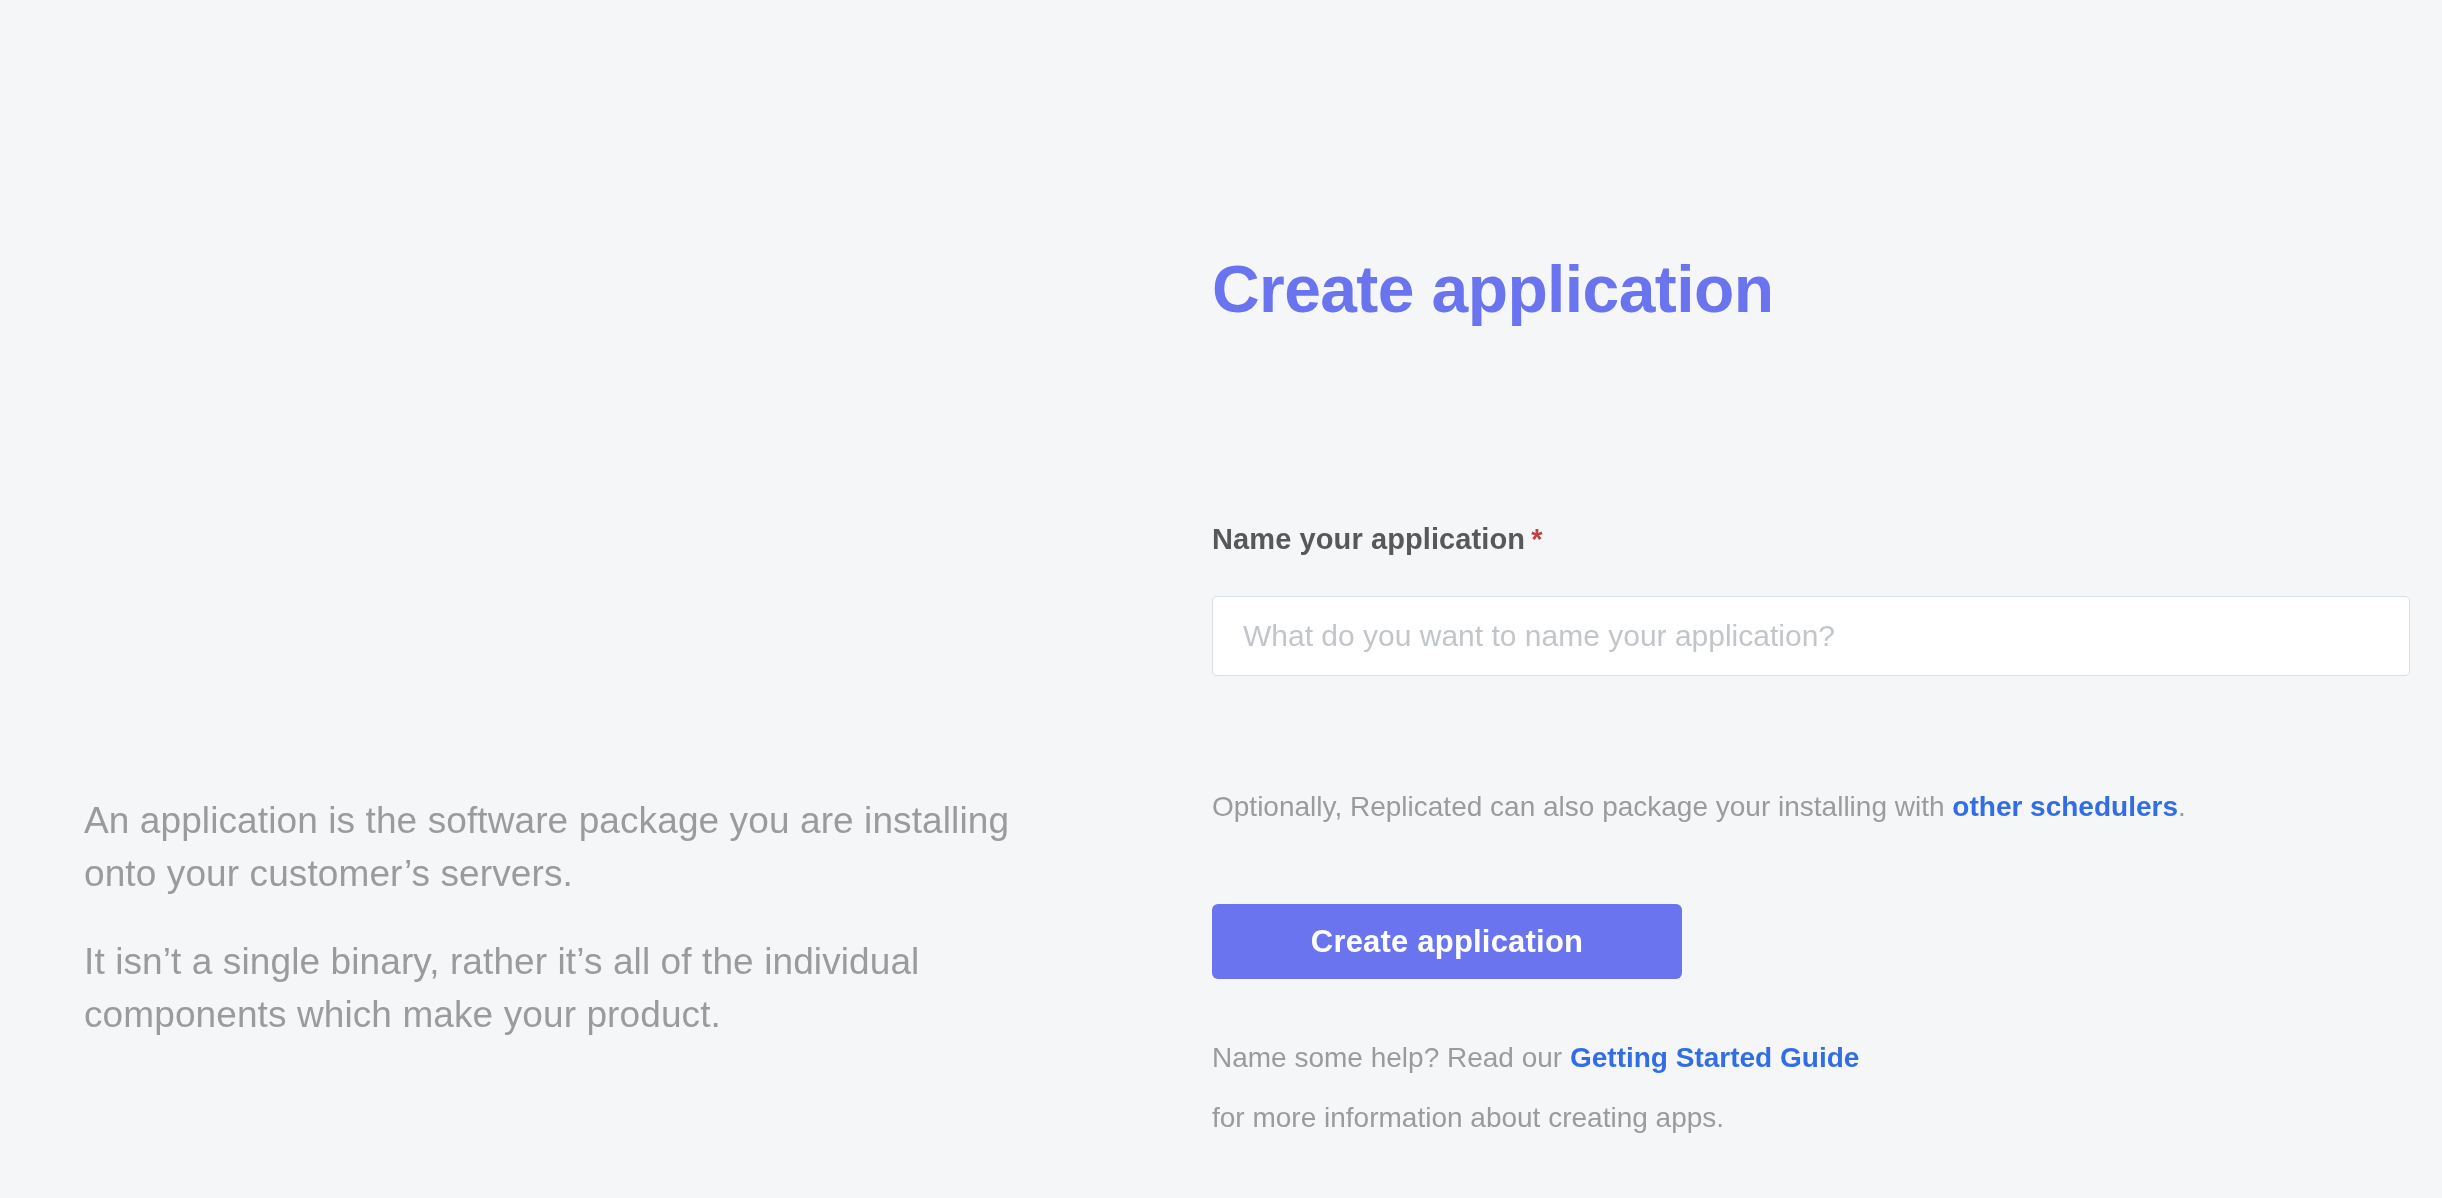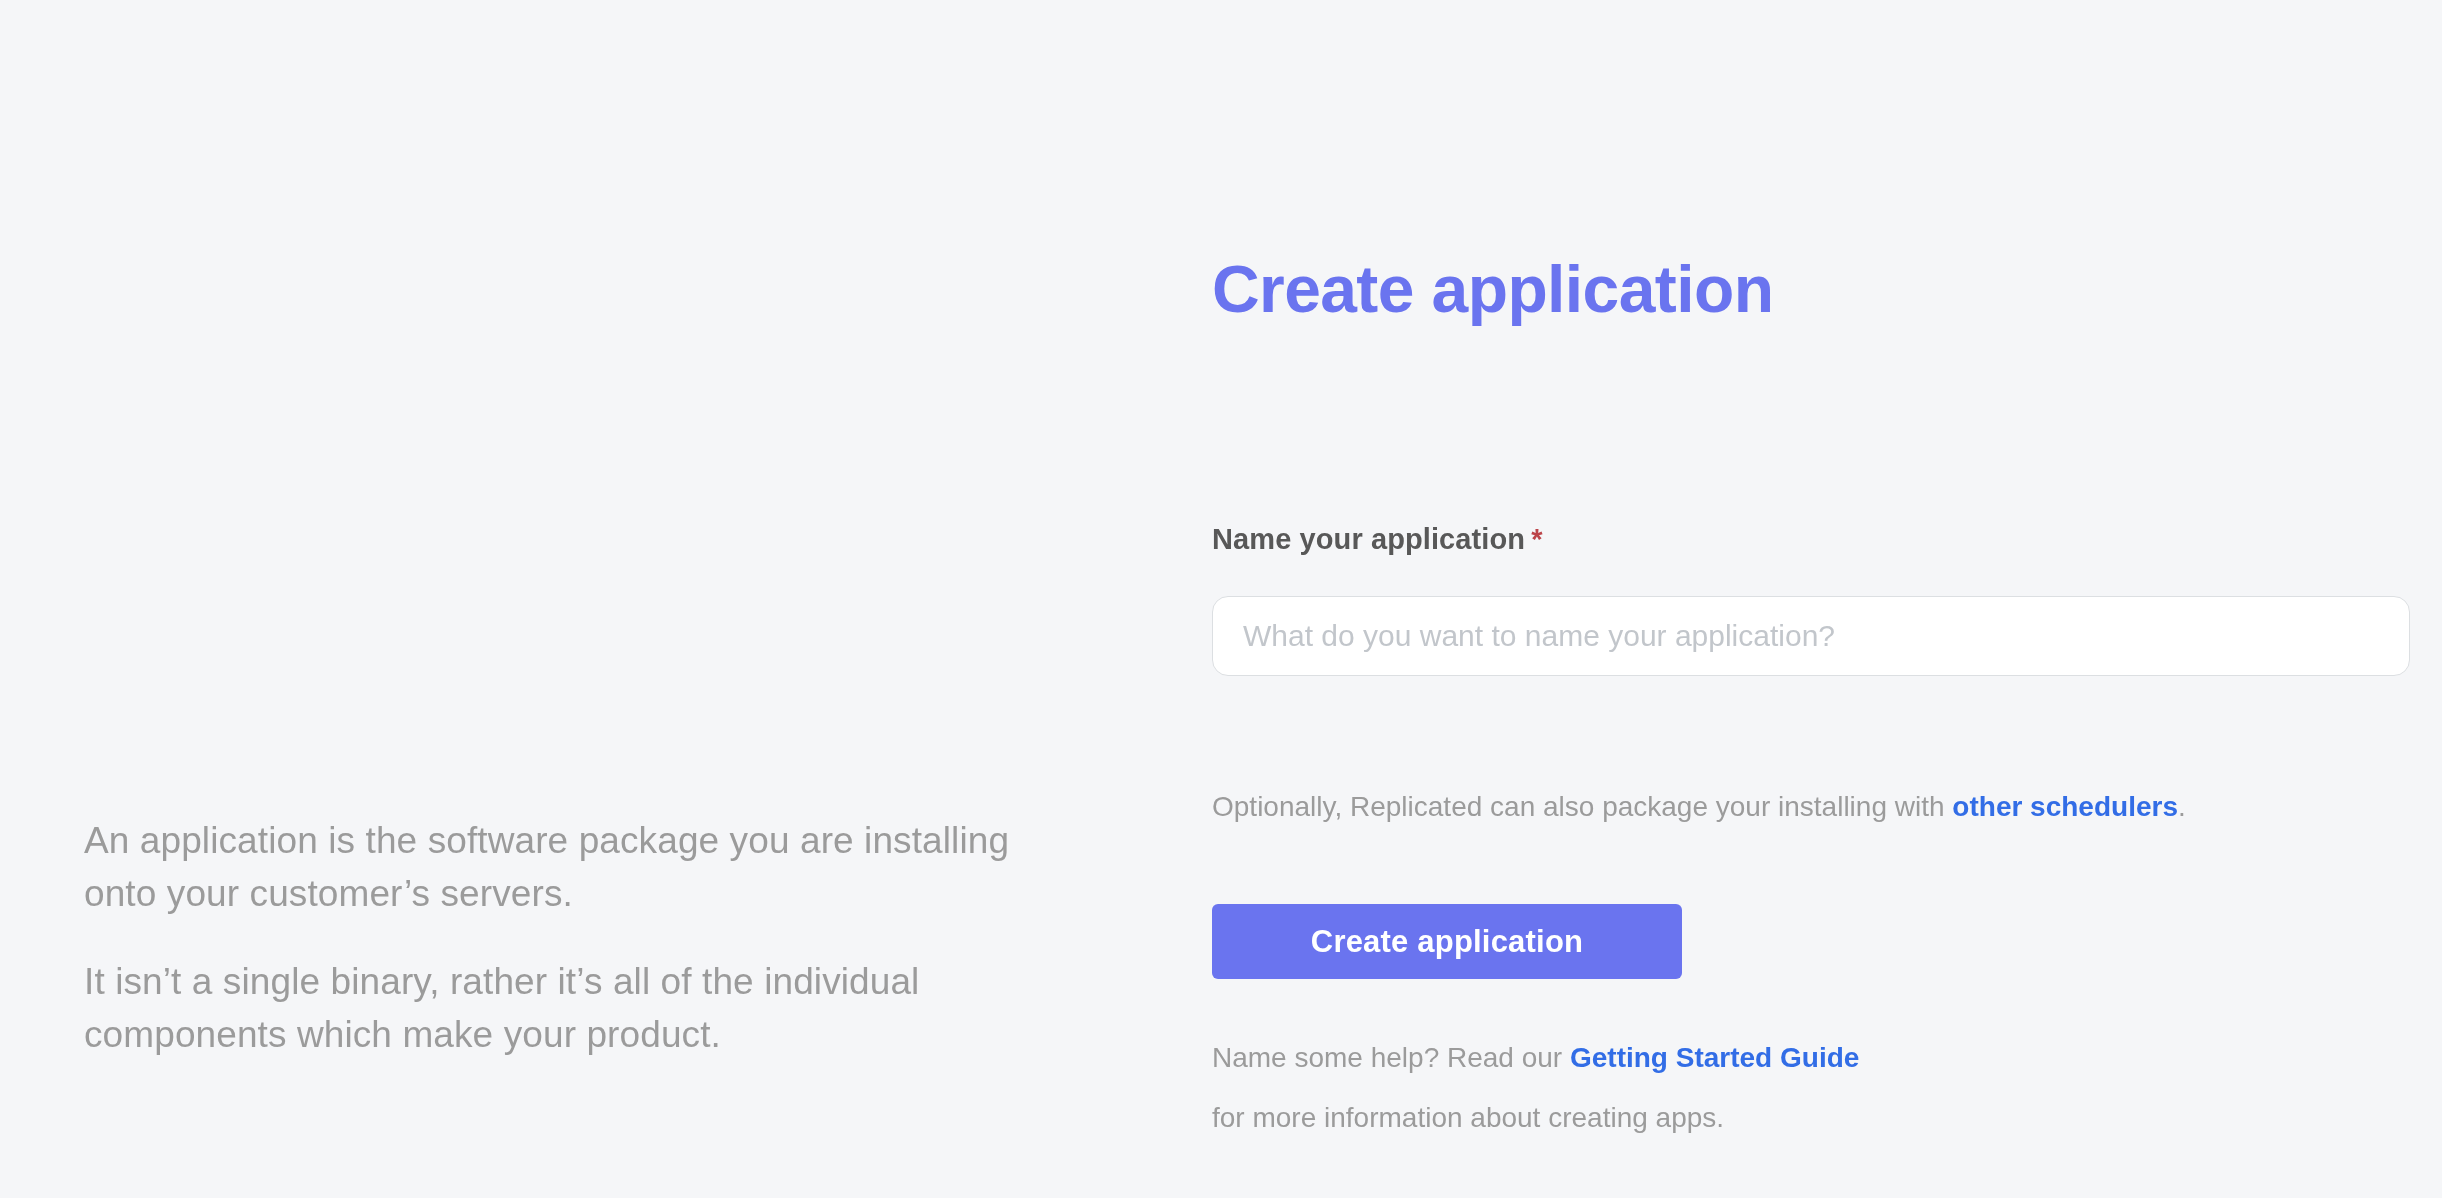--- a/index.html
+++ b/index.html
@@ -40,21 +40,21 @@
   }
   .illustration svg {
     display: block;
     width: 100%;
     height: 100%;
   }
 
   .left-text {
     position: absolute;
     left: 84px;
-    top: 814px;
+    top: 794px;
     width: 960px;
   }
   .left-text p {
     margin: 0 0 34px 0;
     font-size: 37px;
     line-height: 1.44;
     color: #9b9b9b;
     font-weight: 400;
     letter-spacing: 0.1px;
   }
@@ -109,21 +109,21 @@
   }
 
   .name-input {
     position: absolute;
     left: 0px;
     top: 589px;
     width: 1198px;
     height: 80px;
     background: #ffffff;
     border: 1px solid #dcdfe2;
-    border-radius: 16px;
+    border-radius: 5px;
     font-family: "Liberation Sans", sans-serif;
     font-size: 30px;
     color: #585858;
     padding: 0 30px;
     outline: none;
   }
   .name-input::placeholder {
     color: #c2c6cb;
   }
 

